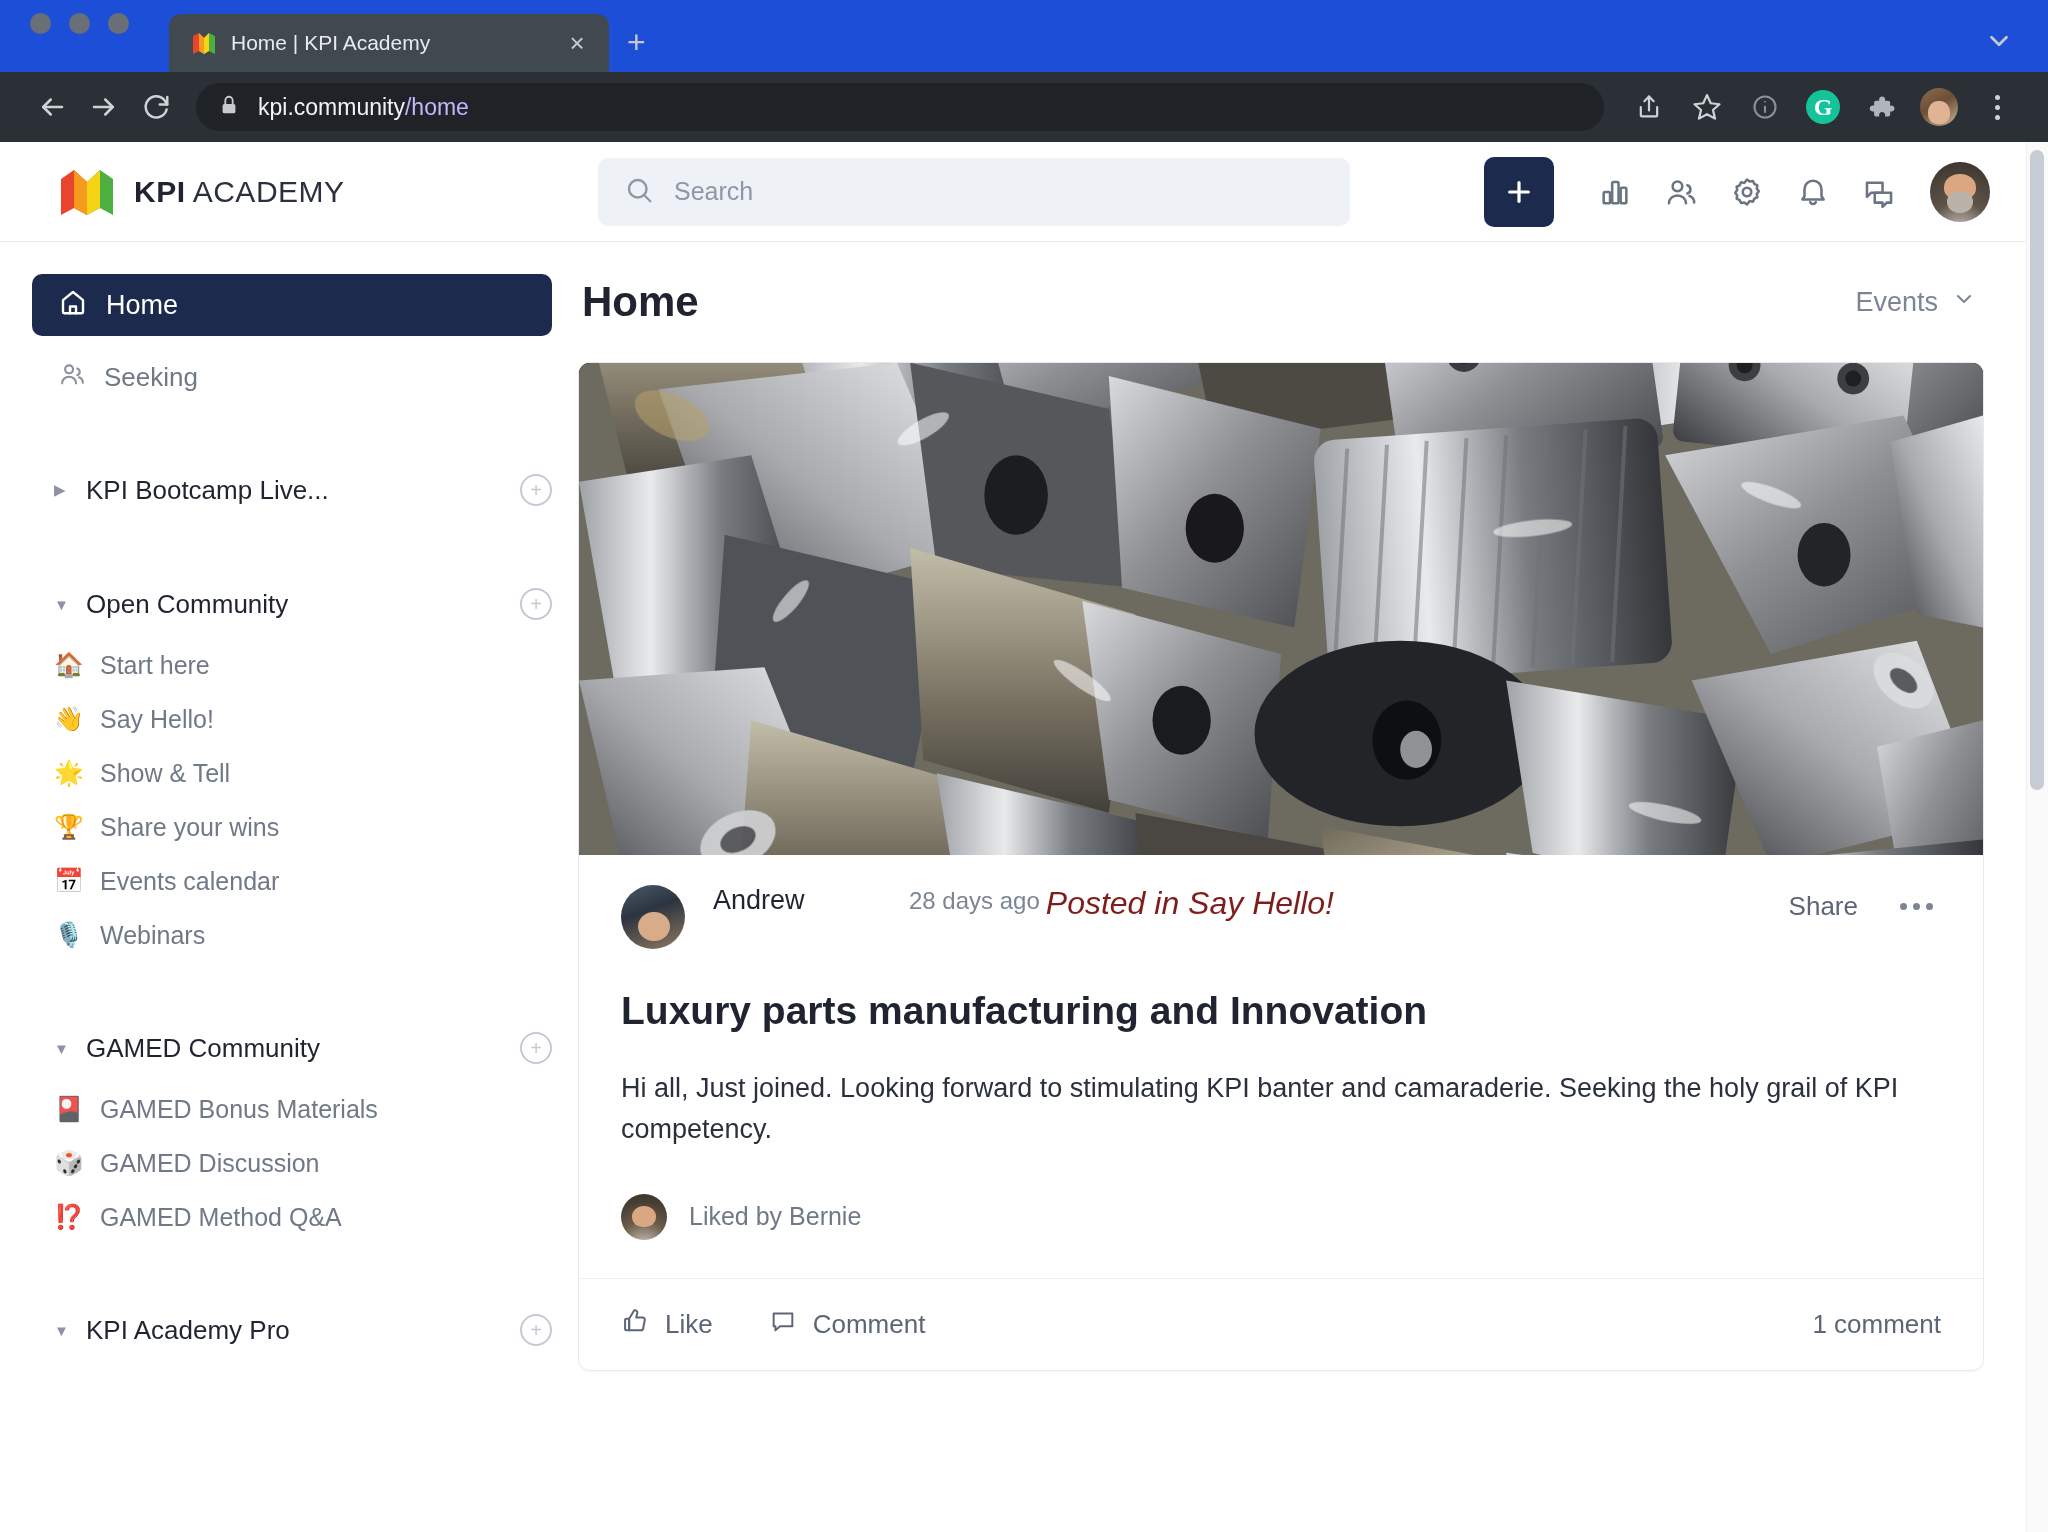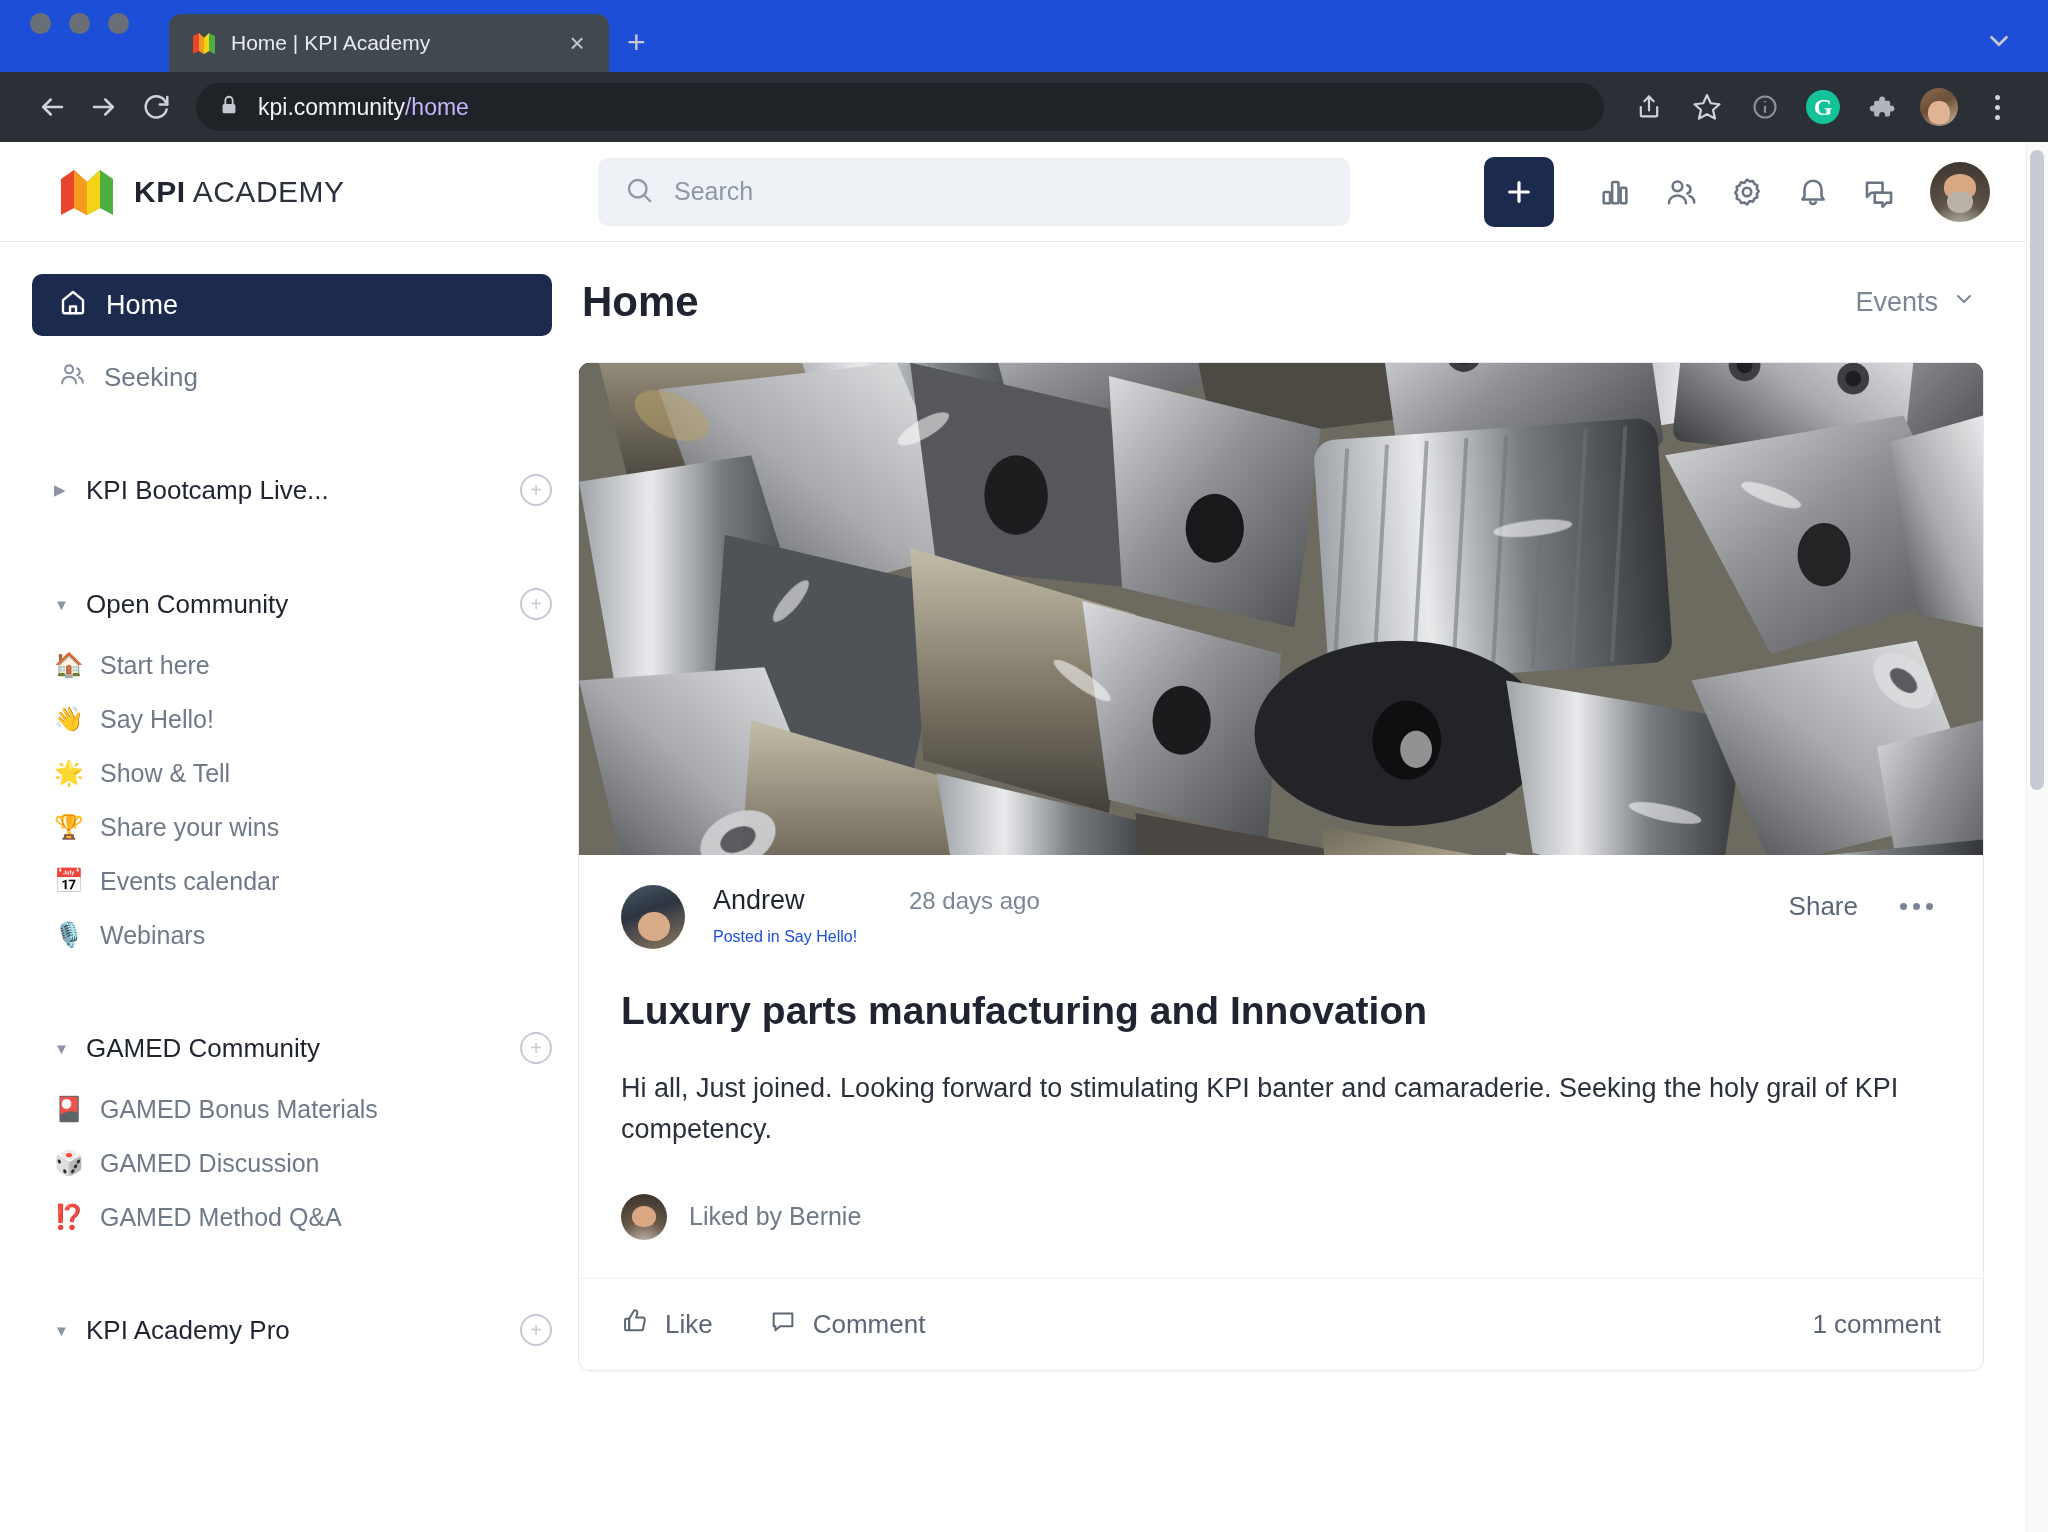--- a/index.html
+++ b/index.html
@@ -191,25 +191,25 @@
   .post-head { display: flex; align-items: flex-start; padding: 30px 42px 0 42px; }
   .post-av {
     width: 64px; height: 64px; border-radius: 50%; flex: 0 0 64px;
     overflow: hidden; margin-right: 28px; position: relative;
     background: linear-gradient(160deg,#4a5a6a 0%,#2c3440 40%,#8f7a62 100%);
   }
   .post-av::after {
     content:""; position:absolute; left:26%; top:42%; width:50%; height:46%;
     border-radius:50%; background:#d8ac88;
   }
-  .ph-names { display: flex; flex-direction: column; gap: 12px; }
+  .ph-names { display: flex; gap: 6px; }
   .ph-row1 { display: flex; align-items: baseline; gap: 0; }
   .ph-name { font-size: 27px; color: #1f2430; font-weight: 400; width: 196px; }
   .ph-time { font-size: 24px; color: #7b8595; }
-  .ph-sub { font-size: 16px; color: #1d4ed8; }
+  .ph-sub { font-size: 32px; color: #7f1d1d; font-style: italic; }
   .ph-right { margin-left: auto; display: flex; align-items: center; gap: 34px; padding-top: 6px; }
   .share-btn { font-size: 26px; color: #5c6675; cursor: pointer; }
   .dots-btn { display: flex; gap: 6px; cursor: pointer; padding: 8px; }
   .dots-btn i { width: 7px; height: 7px; border-radius: 50%; background: #7b8595; display:block; }
 
   .post-title {
     font-size: 39px; font-weight: 700; color: #1f2430;
     padding: 38px 42px 0 42px; line-height: 1.25;
   }
   .post-body {

